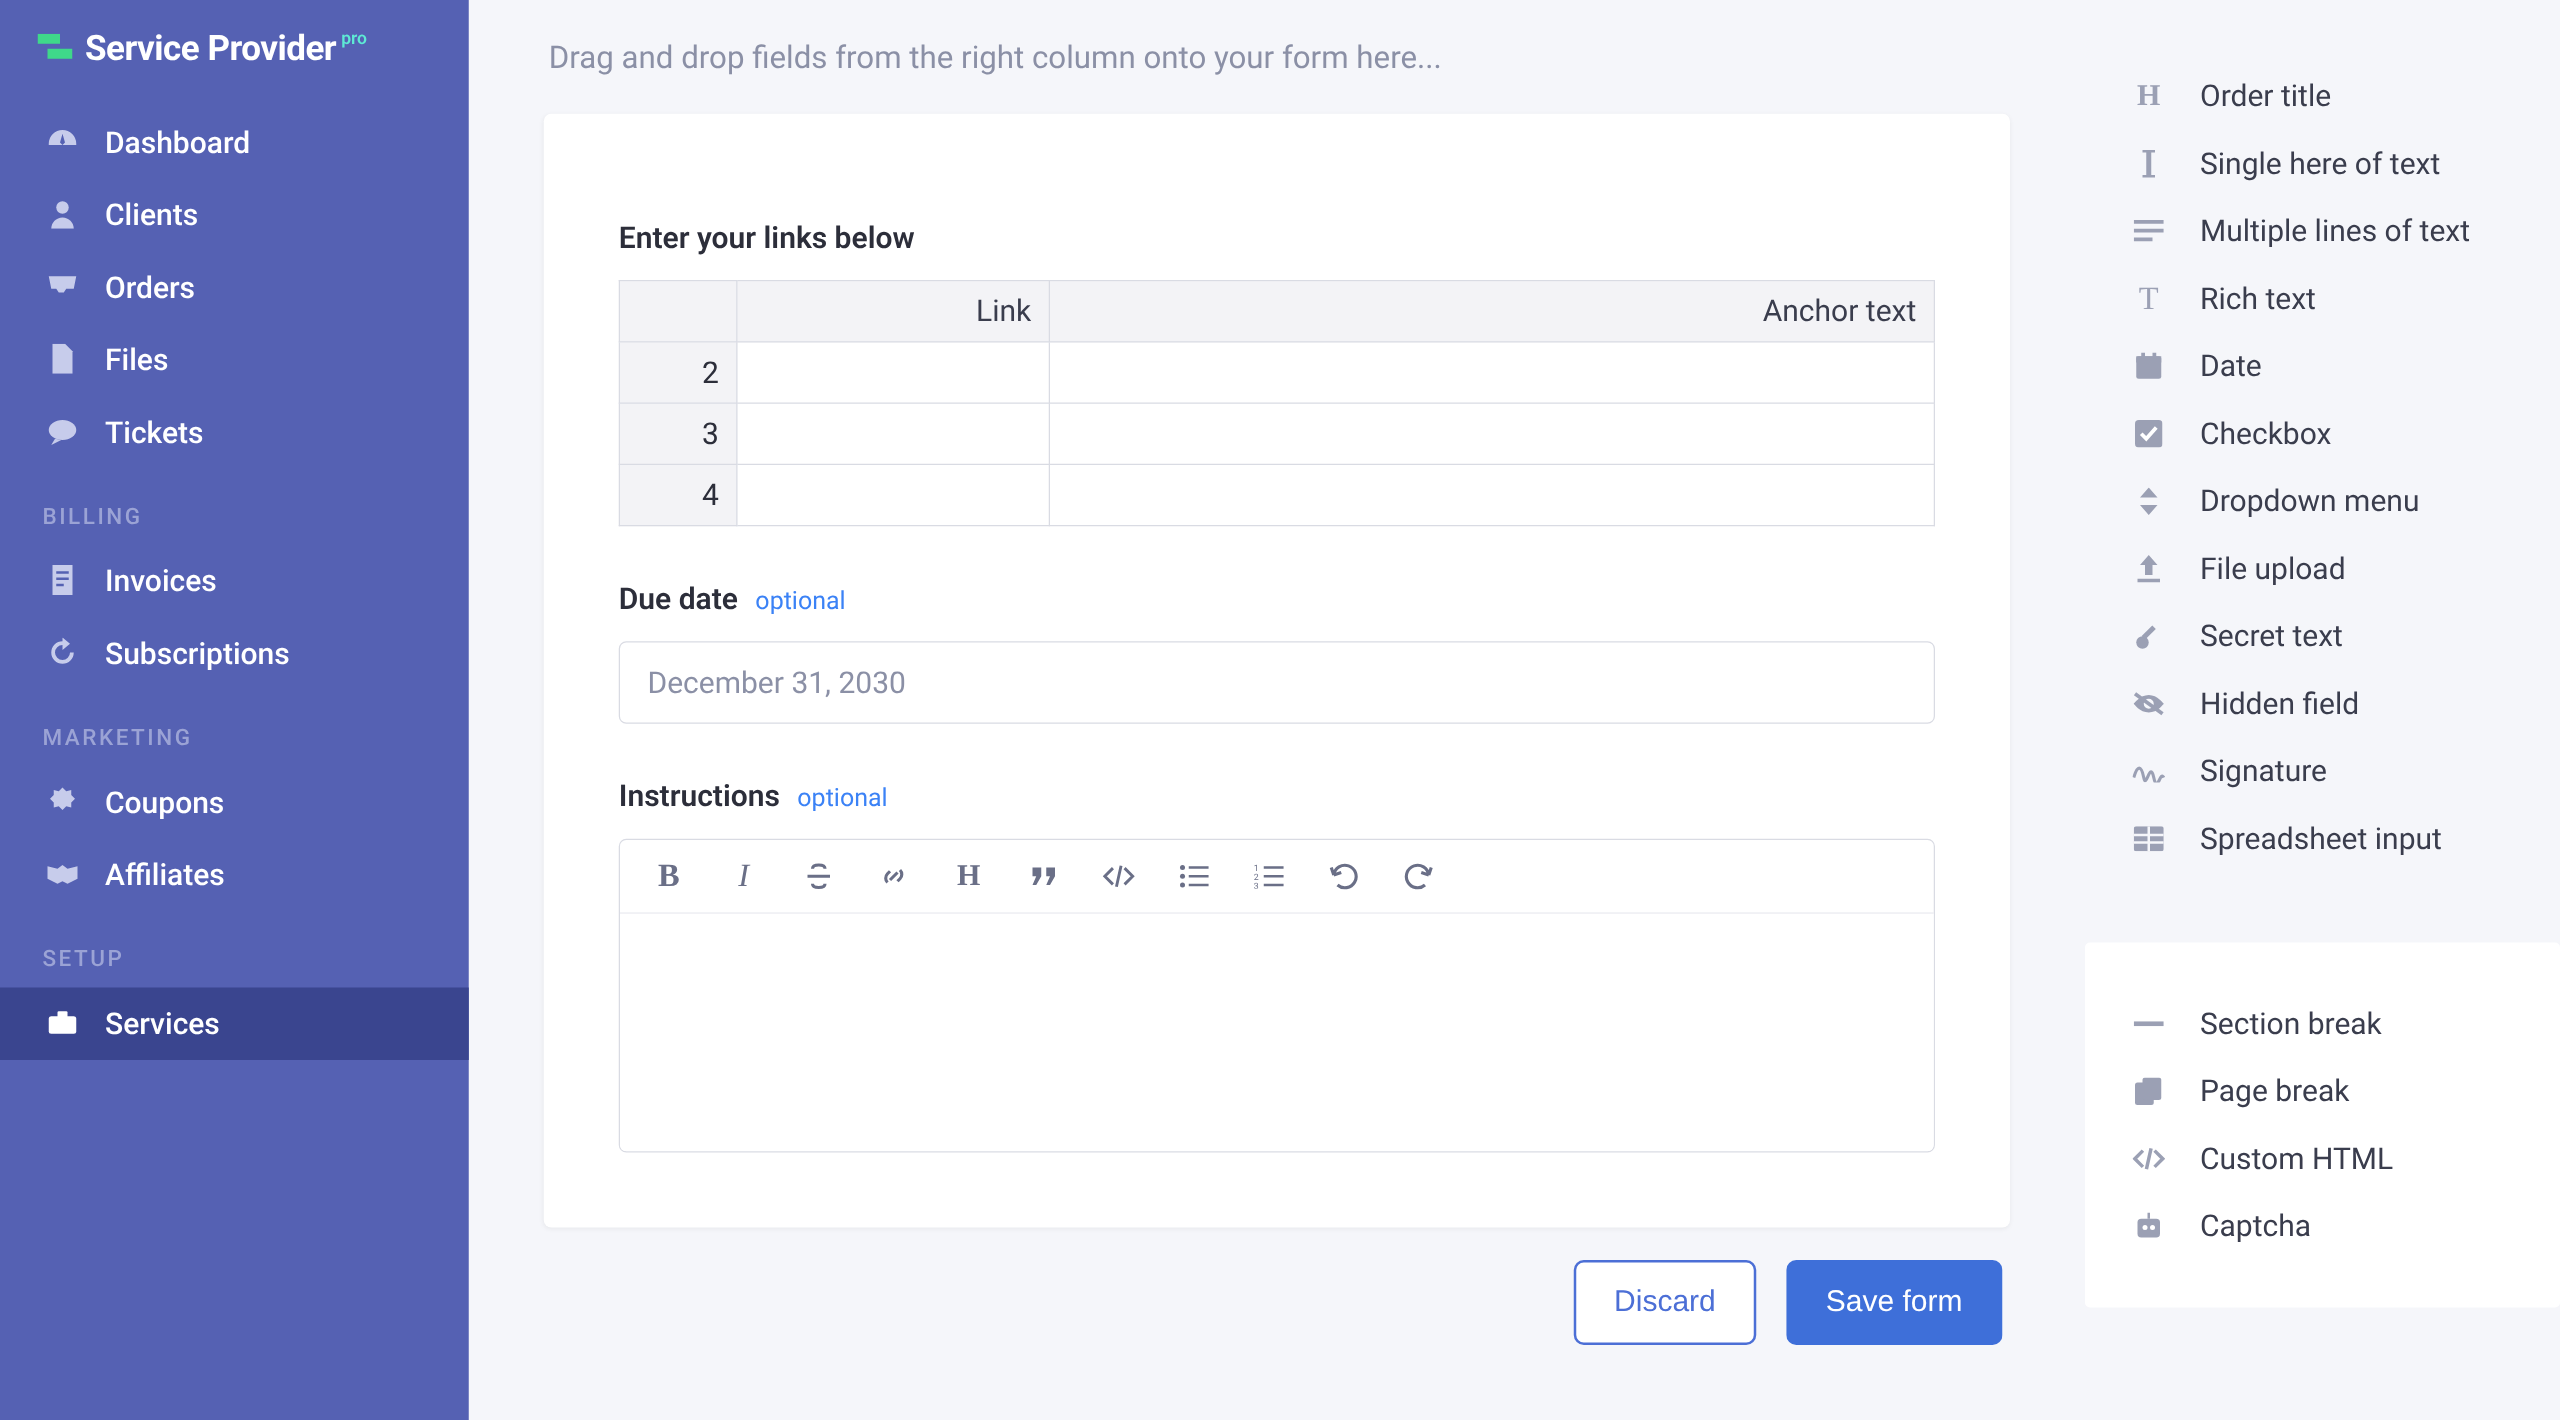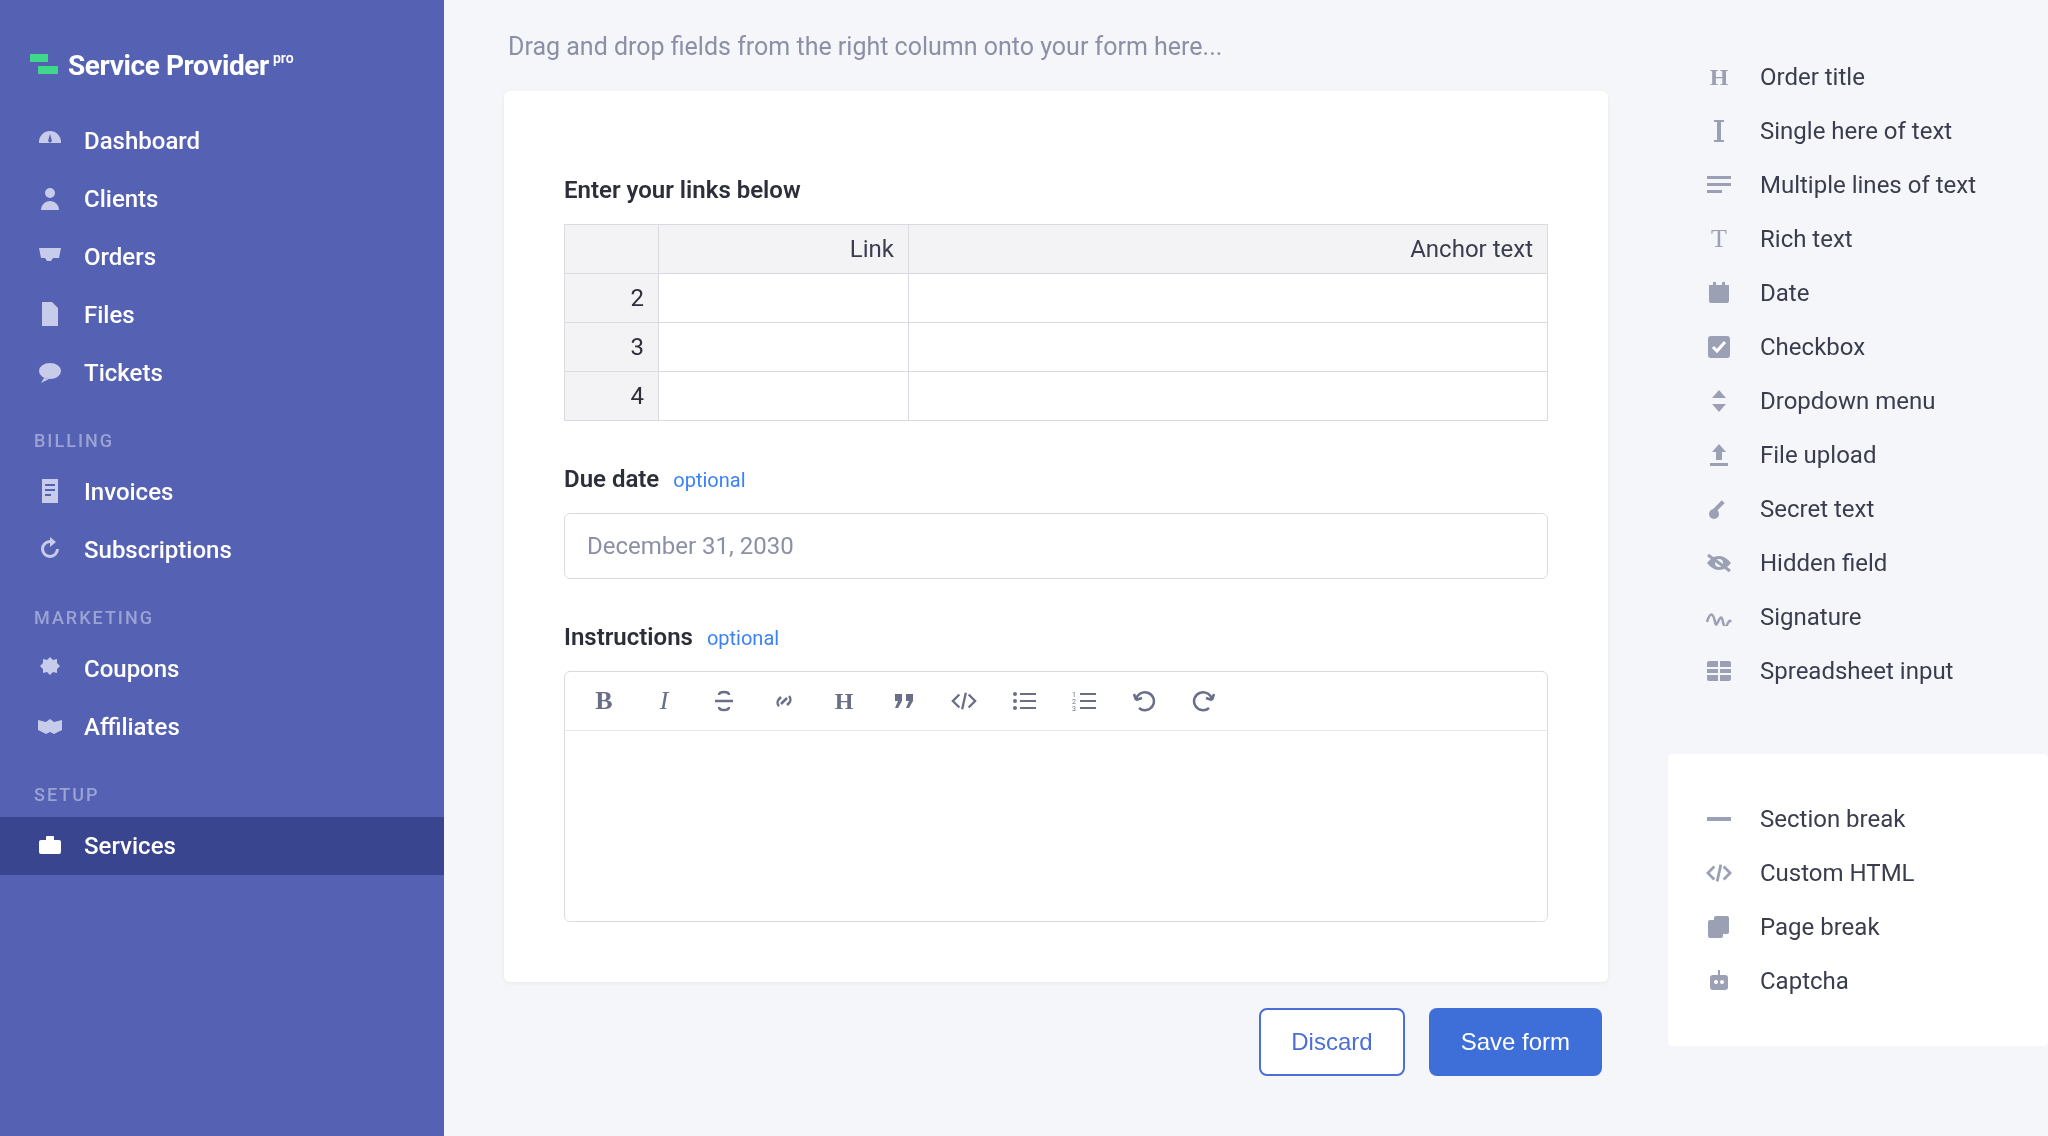--- a/index.html
+++ b/index.html
@@ -8,34 +8,34 @@
   background: #f5f6fa;
   color: #2c2e3a;
   width: 2048px;
   height: 1136px;
   overflow: hidden;
 }
 .container { display: flex; height: 100%; }
 
 
 .sidebar {
-  width: 444px;
+  width: 375px;
   background: #5561b3;
   display: flex;
   flex-direction: column;
-  padding-top: 39px;
+  padding-top: 12px;
 }
 .logo {
   display: flex;
   align-items: center;
   padding: 10px 30px 30px 30px;
 }
 .logo-icon { display:inline-flex; margin-right: 10px; }
 .logo-text { color: #fff; font-size: 28px; font-weight: 700; letter-spacing: -0.4px; }
-.logo-pro { color: #ffffff; font-size: 14px; font-weight: 600; margin-left:4px; position:relative; top:-8px;}
+.logo-pro { color: #5eead4; font-size: 14px; font-weight: 600; margin-left:4px; position:relative; top:-8px;}
 .section-label {
   color: #9ba3d5;
   font-size: 18px;
   letter-spacing: 2px;
   padding: 28px 34px 12px 34px;
   font-weight: 500;
 }
 .nav-item {
   display: flex;
   align-items: flex-start;
@@ -536,34 +536,34 @@
       <div class="pal-item">
           <span class="pal-icon">
             <svg width="24" height="4" viewBox="0 0 24 4" fill="currentColor">
               <rect width="24" height="4"></rect>
             </svg>
           </span>
           <span>Section break</span>
         </div>
       <div class="pal-item">
           <span class="pal-icon">
-            <svg width="28" height="18" viewBox="0 0 28 18" fill="none" stroke="currentColor" stroke-width="3">
-              <path d="M9 2l-7 7 7 7M19 2l7 7-7 7M16 0l-4 18"></path>
-            </svg>
-          </span>
-          <span>Custom HTML</span>
-        </div>
-      <div class="pal-item">
-          <span class="pal-icon">
             <svg width="22" height="22" viewBox="0 0 22 22" fill="currentColor">
               <rect x="0" y="4" width="15" height="18" rx="2"></rect>
               <rect x="6" y="0" width="15" height="18" rx="2" fill="#9ba0b4"></rect>
             </svg>
           </span>
           <span>Page break</span>
+        </div>
+      <div class="pal-item">
+          <span class="pal-icon">
+            <svg width="28" height="18" viewBox="0 0 28 18" fill="none" stroke="currentColor" stroke-width="3">
+              <path d="M9 2l-7 7 7 7M19 2l7 7-7 7M16 0l-4 18"></path>
+            </svg>
+          </span>
+          <span>Custom HTML</span>
         </div>
       <div class="pal-item">
           <span class="pal-icon">
             <svg width="24" height="22" viewBox="0 0 24 22" fill="currentColor">
               <rect x="3" y="5" width="18" height="15" rx="3"></rect>
               <circle cx="9" cy="12" r="2" fill="#fff"></circle>
               <circle cx="15" cy="12" r="2" fill="#fff"></circle>
               <rect x="11" y="0" width="2" height="5"></rect>
             </svg>
           </span>

